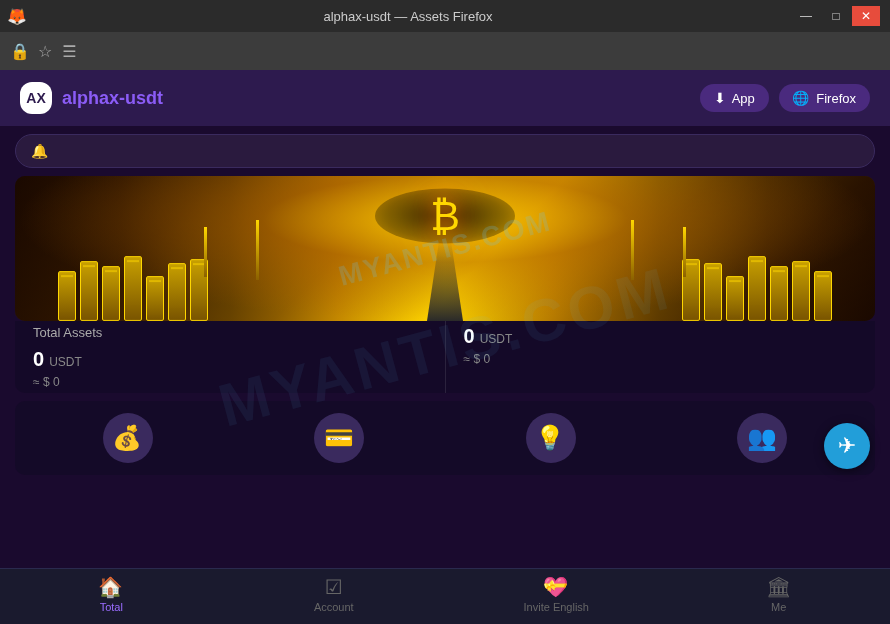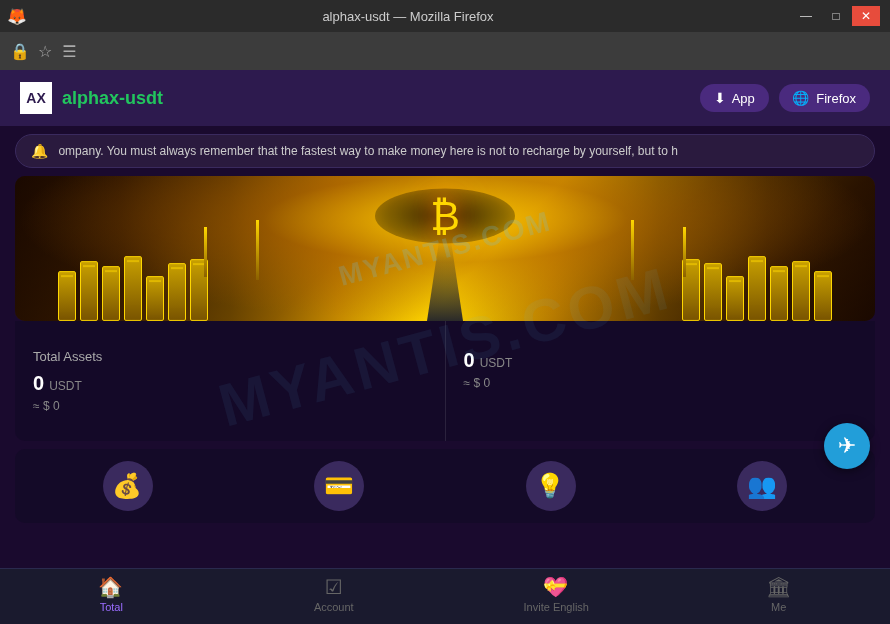--- a/index.html
+++ b/index.html
@@ -102,28 +102,28 @@
       z-index: 10;
     }
     .logo-area {
       display: flex;
       align-items: center;
       gap: 10px;
     }
     .logo-icon {
       width: 32px; height: 32px;
       background: white;
-      border-radius: 0;
+      border-radius: 12px;
       display: flex; align-items: center; justify-content: center;
       font-weight: bold;
       font-size: 14px;
       color: #2d1a4e;
     }
     .site-name {
-      color: #22c55e;
+      color: #8b5cf6;
       font-size: 18px;
       font-weight: bold;
     }
     .header-actions {
       display: flex;
       gap: 10px;
       align-items: center;
     }
     .header-btn {
       display: flex;
@@ -245,21 +245,21 @@
       display: flex;
       gap: 0;
       margin: 0 15px;
       margin-top: 0;
       background: rgba(20, 10, 40, 0.95);
       border-radius: 0 0 10px 10px;
       overflow: hidden;
     }
     .account-card {
       flex: 1;
-      padding: 28px 18px;
+      padding: 4px 18px;
       position: relative;
     }
     .account-card:first-child {
       border-right: 1px solid rgba(255,255,255,0.1);
     }
     .card-title {
       color: #aaa;
       font-size: 13px;
       margin-bottom: 8px;
     }
@@ -373,21 +373,21 @@
     }
   </style>
 </head>
 <body>
 
 <div class="browser-chrome">
   <div class="title-bar">
     <div class="title-bar-left">
       <div class="traffic-light tl-red">🦊</div>
     </div>
-    <div class="title-text">alphax-usdt — Mozilla Firefox</div>
+    <div class="title-text">alphax-usdt — Assets Firefox</div>
     <div class="win-controls">
       <button class="win-btn">—</button>
       <button class="win-btn">□</button>
       <button class="win-btn">✕</button>
     </div>
   </div>
   <div class="address-bar">
     <div class="lock-icon-wrap">
       <span>🔒</span>
     </div>
@@ -415,21 +415,20 @@
       </button>
       <button class="header-btn">
         <span class="btn-icon">🌐</span>
         <span>Firefox</span>
       </button>
     </div>
   </div>
 
   <div class="notification-bar">
     <span class="notif-bell">🔔</span>
-    <span class="notif-text">ompany. You must always remember that the fastest way to make money here is not to recharge by yourself, but to h</span>
   </div>
 
   <div class="hero-banner">
     <div class="hero-banner-inner">
 
       <div style="position:absolute;inset:0;background:linear-gradient(to right, #1a0800, #2a1200, #5a3800, #c88000, #ffd700, #c88000, #5a3800, #2a1200, #1a0800);opacity:0.6;"></div>
       <div style="position:absolute;inset:0;background:radial-gradient(ellipse at 50% 30%, rgba(255,200,0,0.8) 0%, rgba(180,100,0,0.5) 30%, transparent 70%);"></div>
 
       <div class="btc-cloud">
         <div style="position:absolute;width:140px;height:55px;background:radial-gradient(ellipse,rgba(0,0,0,0.85) 0%,rgba(0,0,0,0.4) 60%, transparent 100%);border-radius:50%;top:50%;left:50%;transform:translate(-50%,-50%);"></div>

